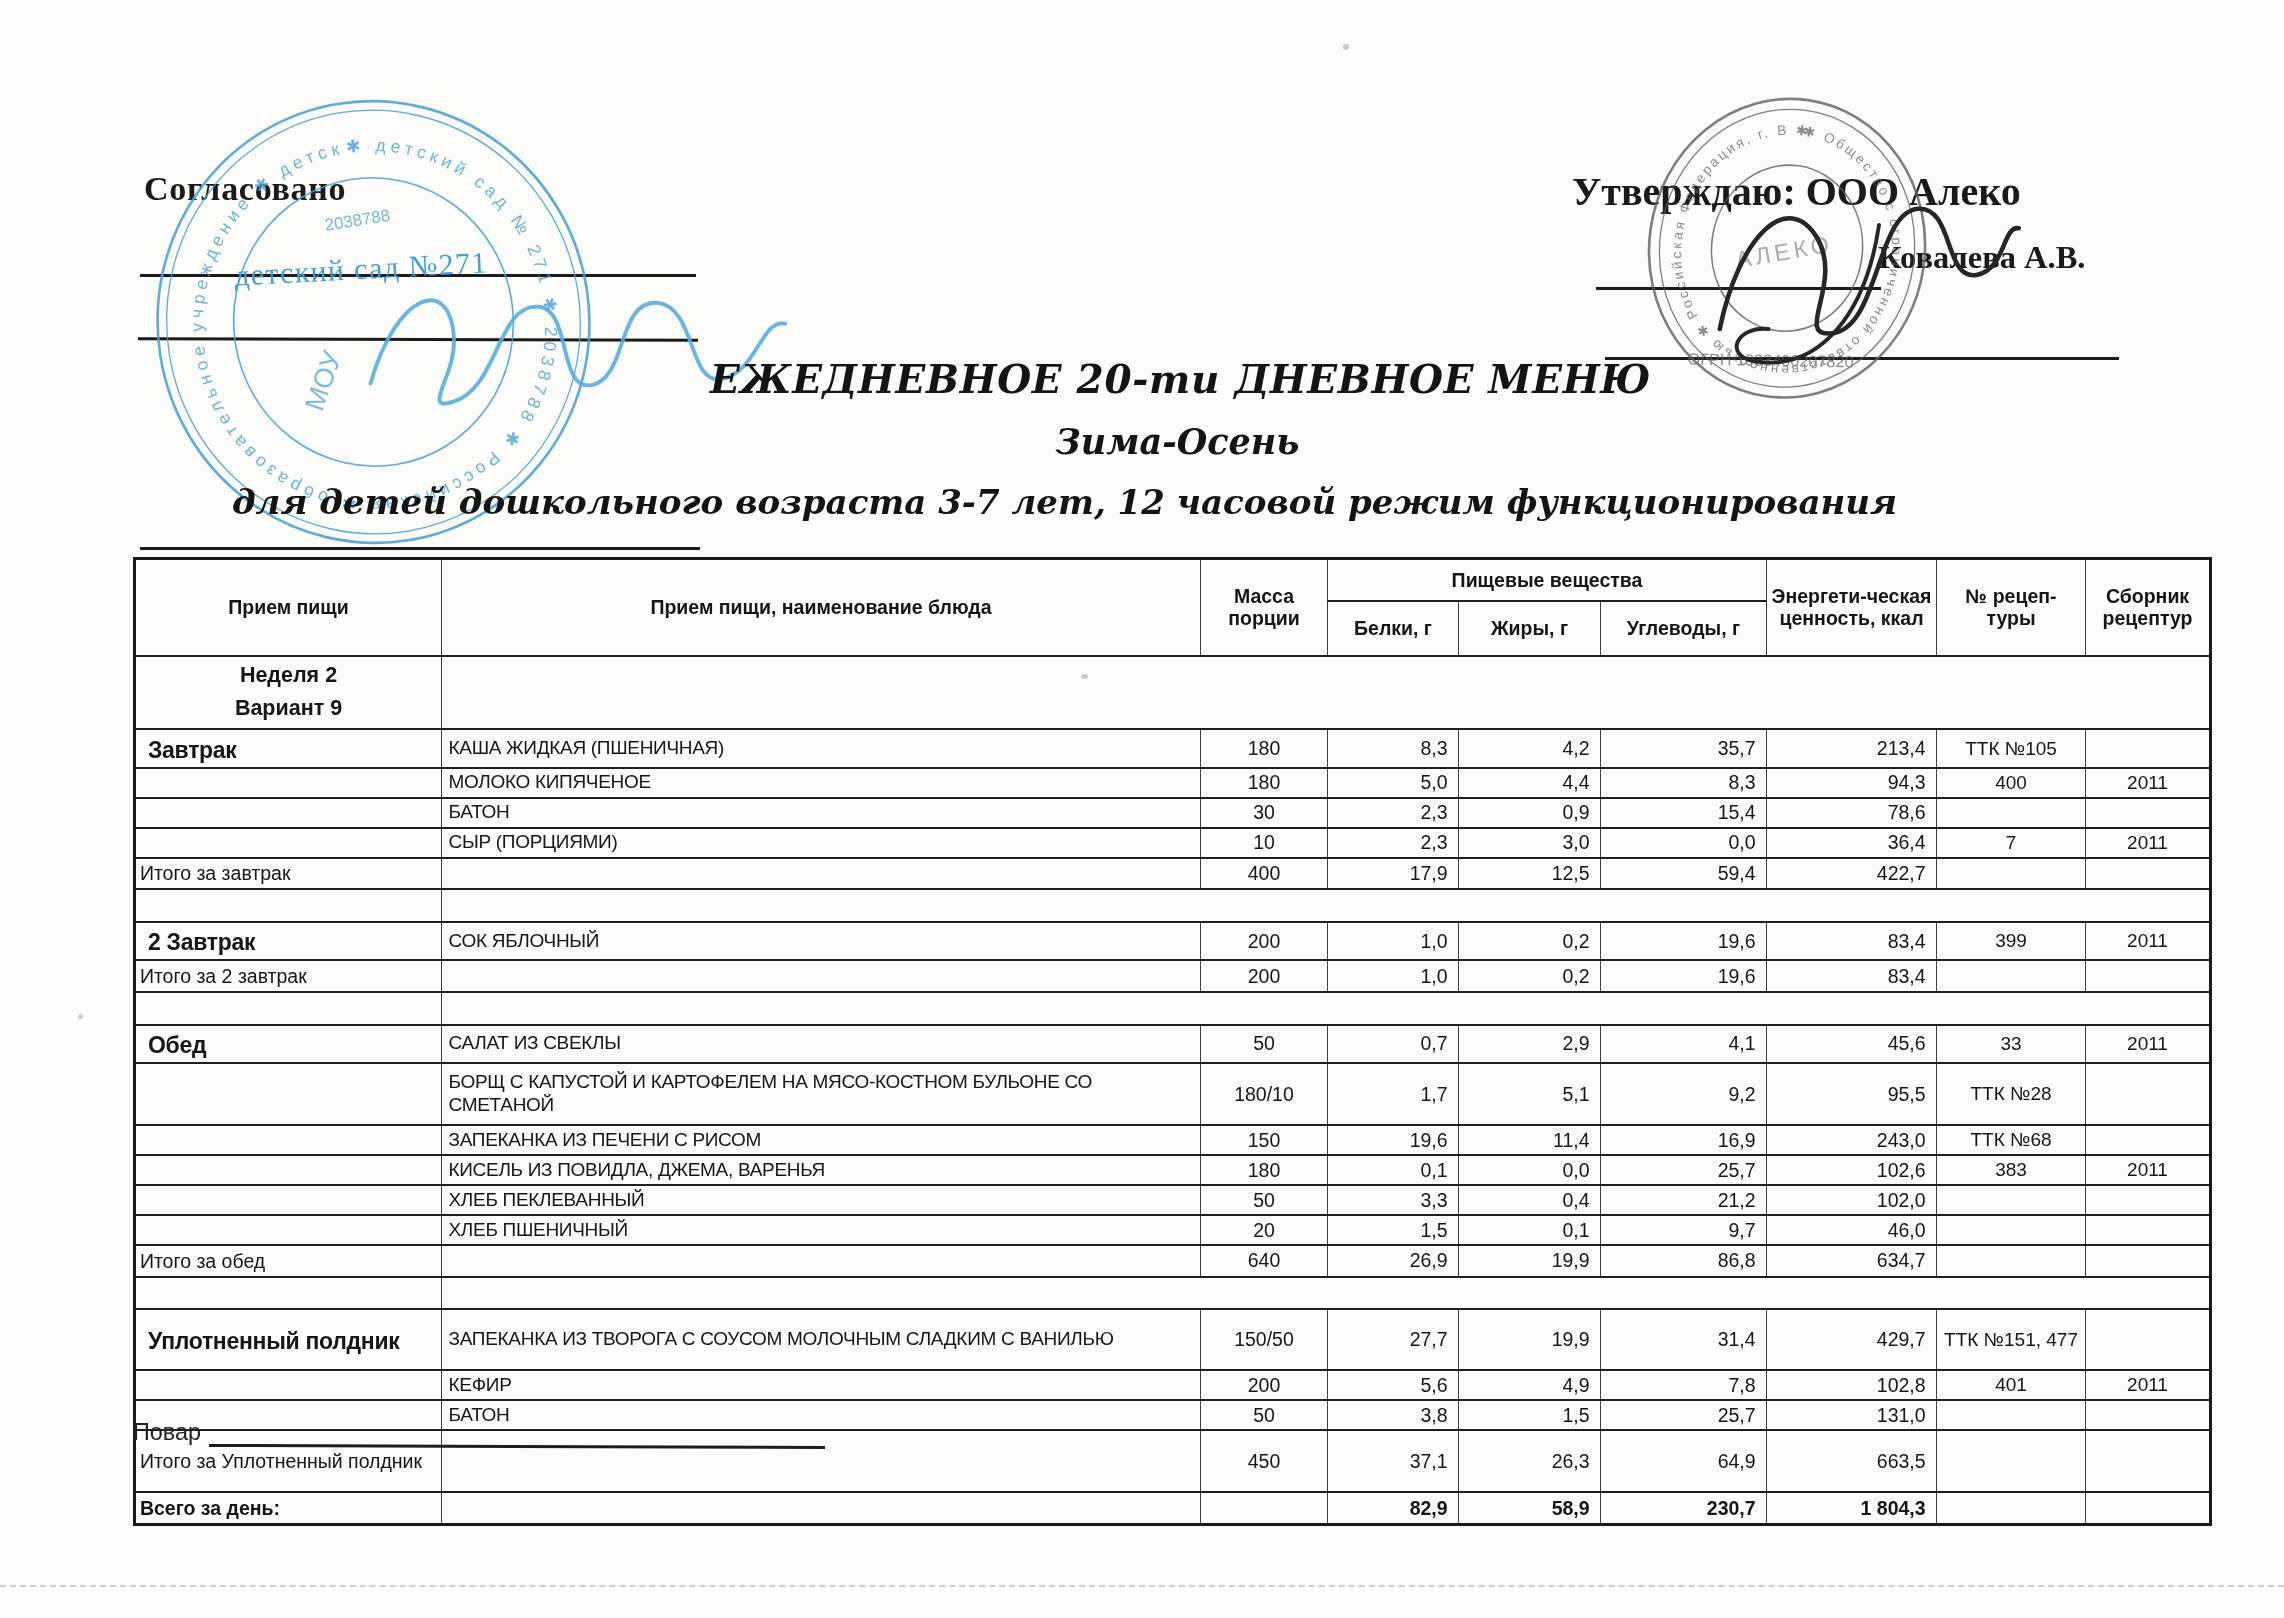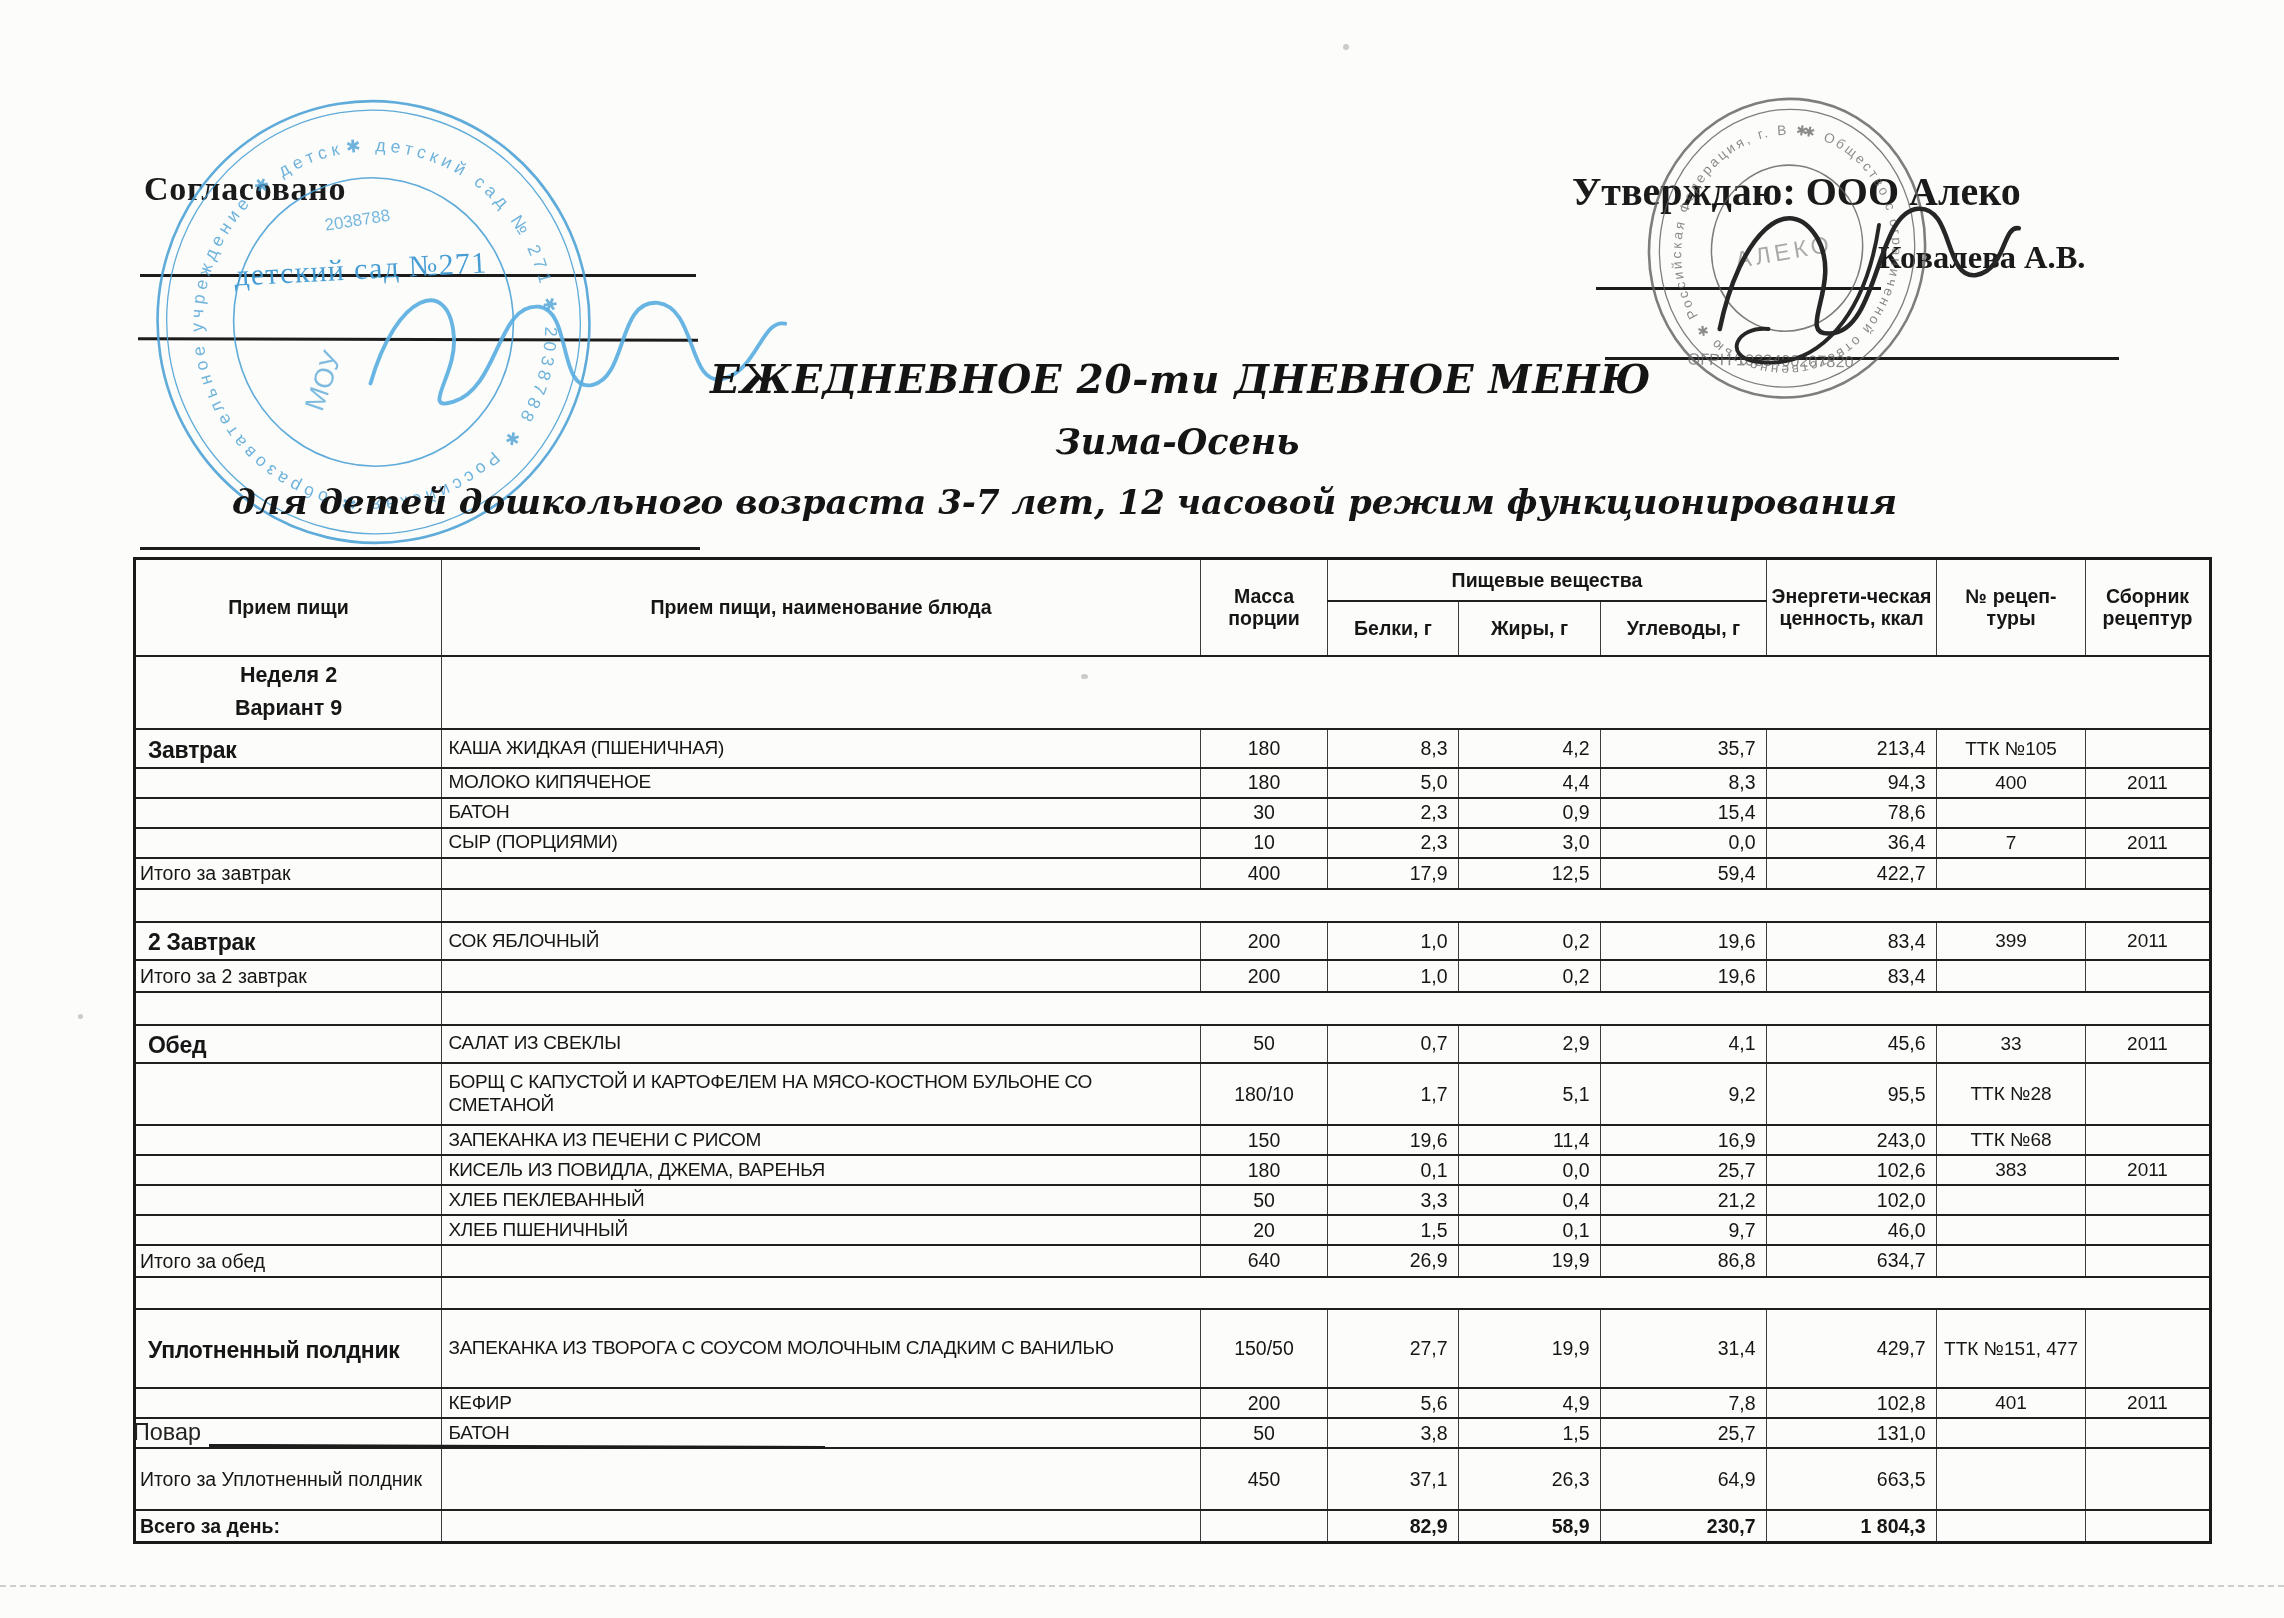--- a/index.html
+++ b/index.html
@@ -70,21 +70,21 @@
   td.c2 { text-align:center;margin-top:45px; }
   td.c3, td.c4, td.c5, td.c6 { text-align:right; padding-right:10.4px; }
   td.c7, td.c8 { text-align:center; font-size:19px; }
 
   tr.row-item   td { height:30px; }
   tr.row-total  td { height:30px; font-weight:400; }
   tr.row-grand  td { height:32.5px; font-weight:700; }
   tr.row-spacer td { height:32.5px; }
   tr.row-week   td { height:68px; }
   tr.tall  td { height:62px; }
-  tr.tall2 td { height:79px; }
+  tr.tall2 td { height:61px; }
 
   tr.sec td.c0 { font-size:23px; letter-spacing:-0.3px; vertical-align:top; padding-top:5.2px;padding-left:12px; }
   tr.tall2.sec td.c0 { vertical-align:top; }
   tr.row-week td.c0 { text-align:center; font-size:21.5px; line-height:1.55; }
   td.merged-rest { border-left:1.3px solid #3c3c3c; }
 
   
   #cook-label { left:133px; top:1419px; font-size:23.4px; color:#222;text-align:center; }
   #cook-line  { left:209px; top:1445px; width:616px; height:3.3px; background:#1d1d1d; transform:rotate(0.2deg); }
 

